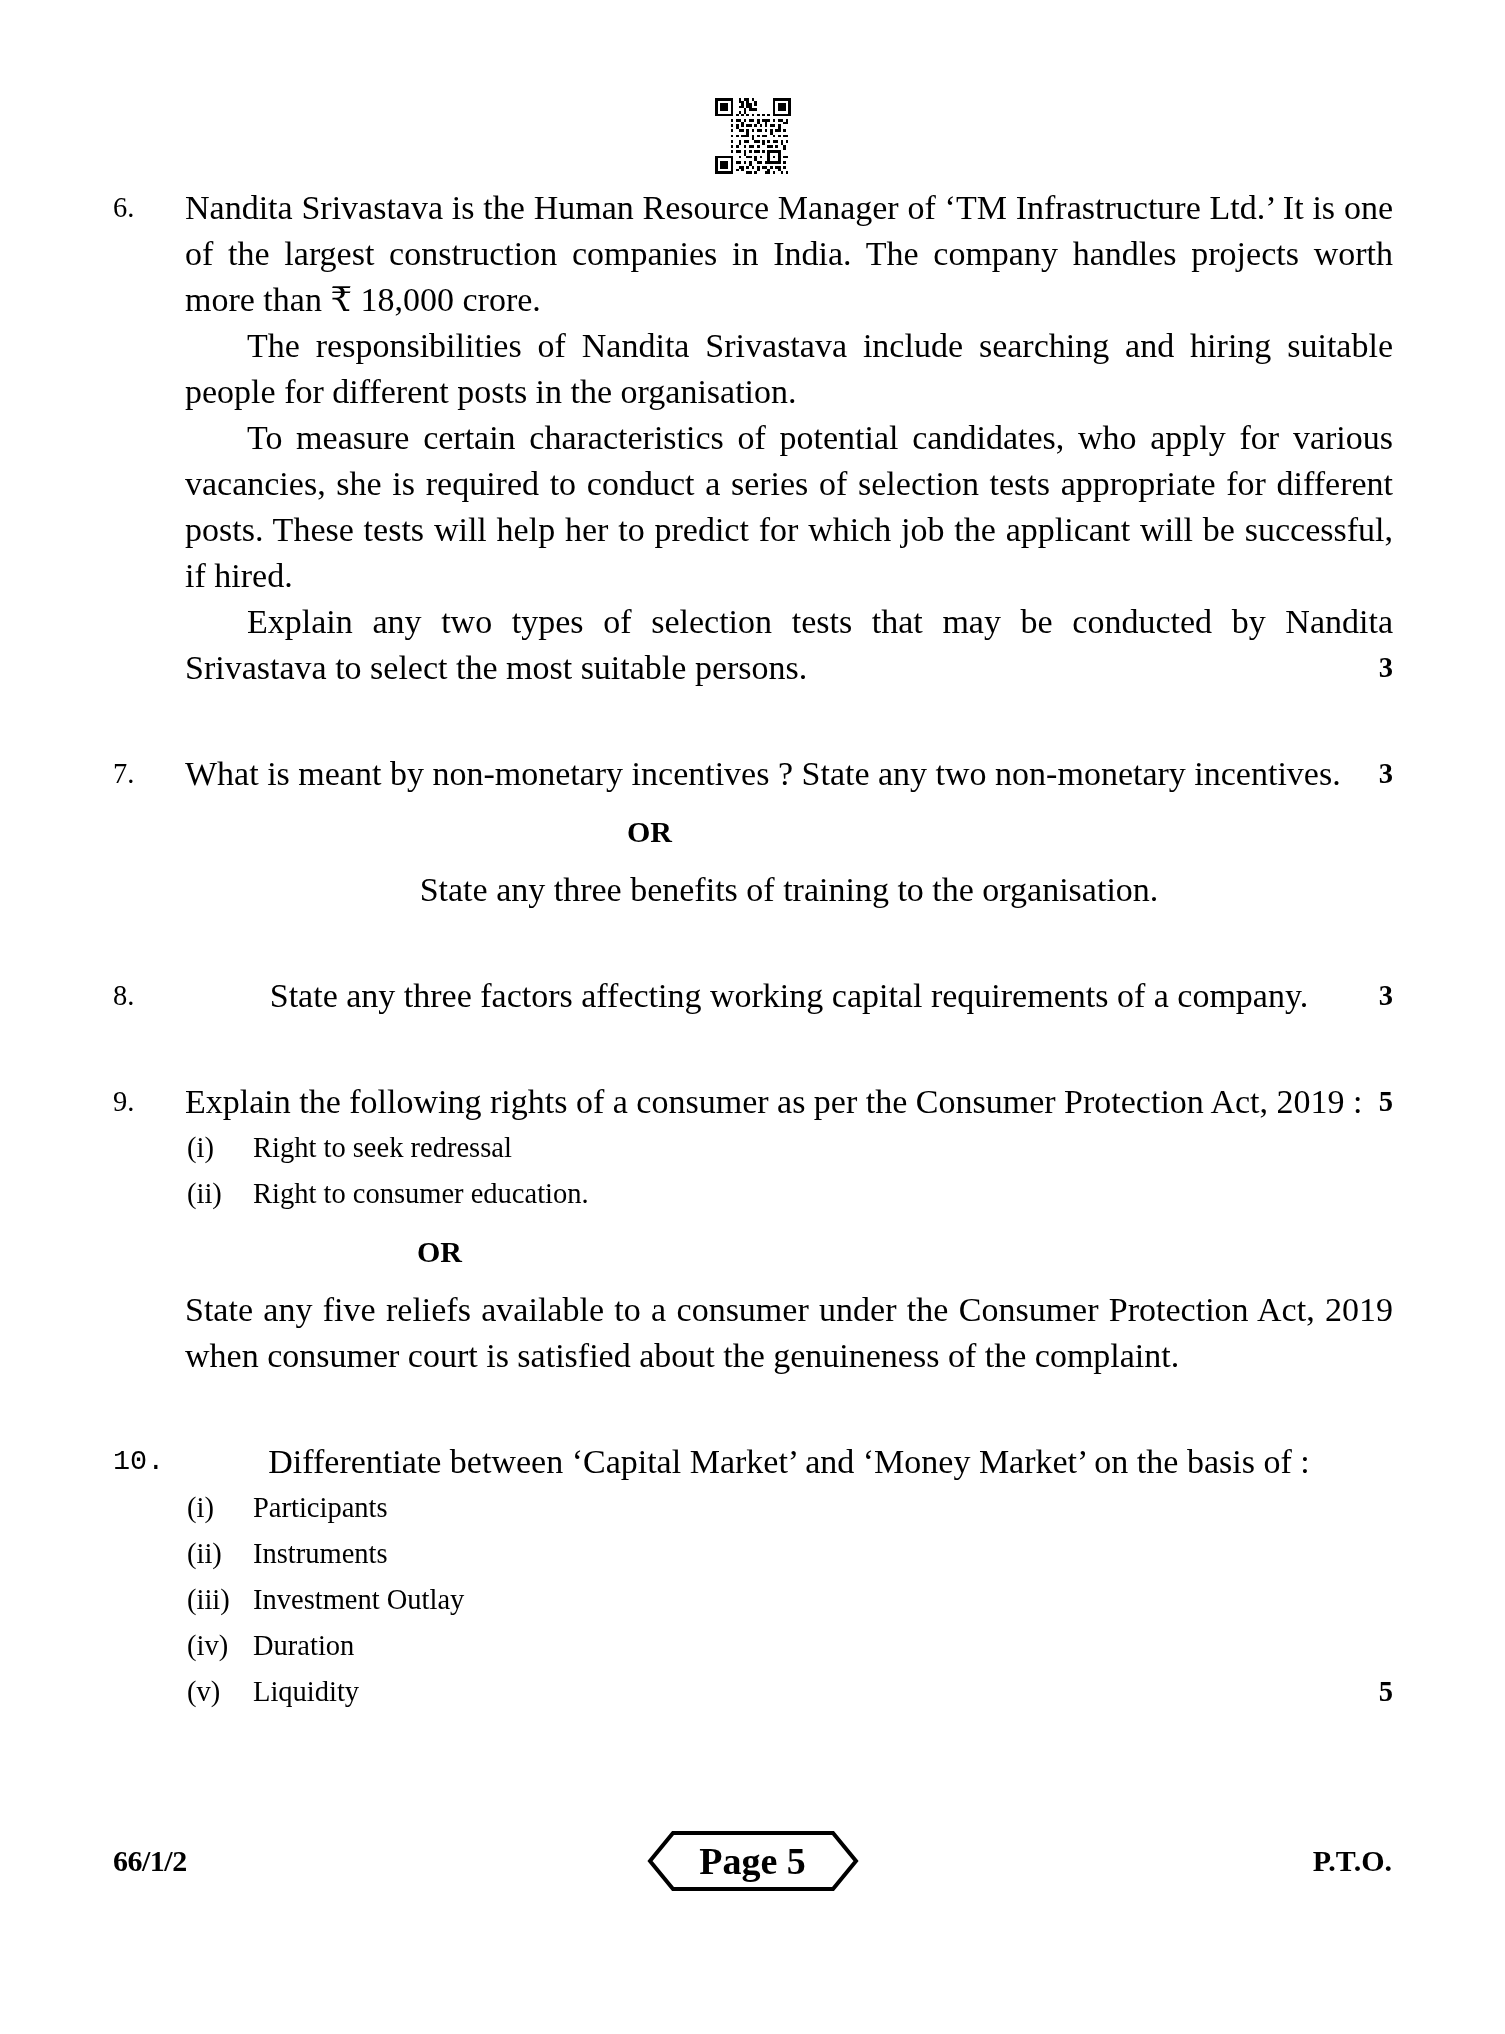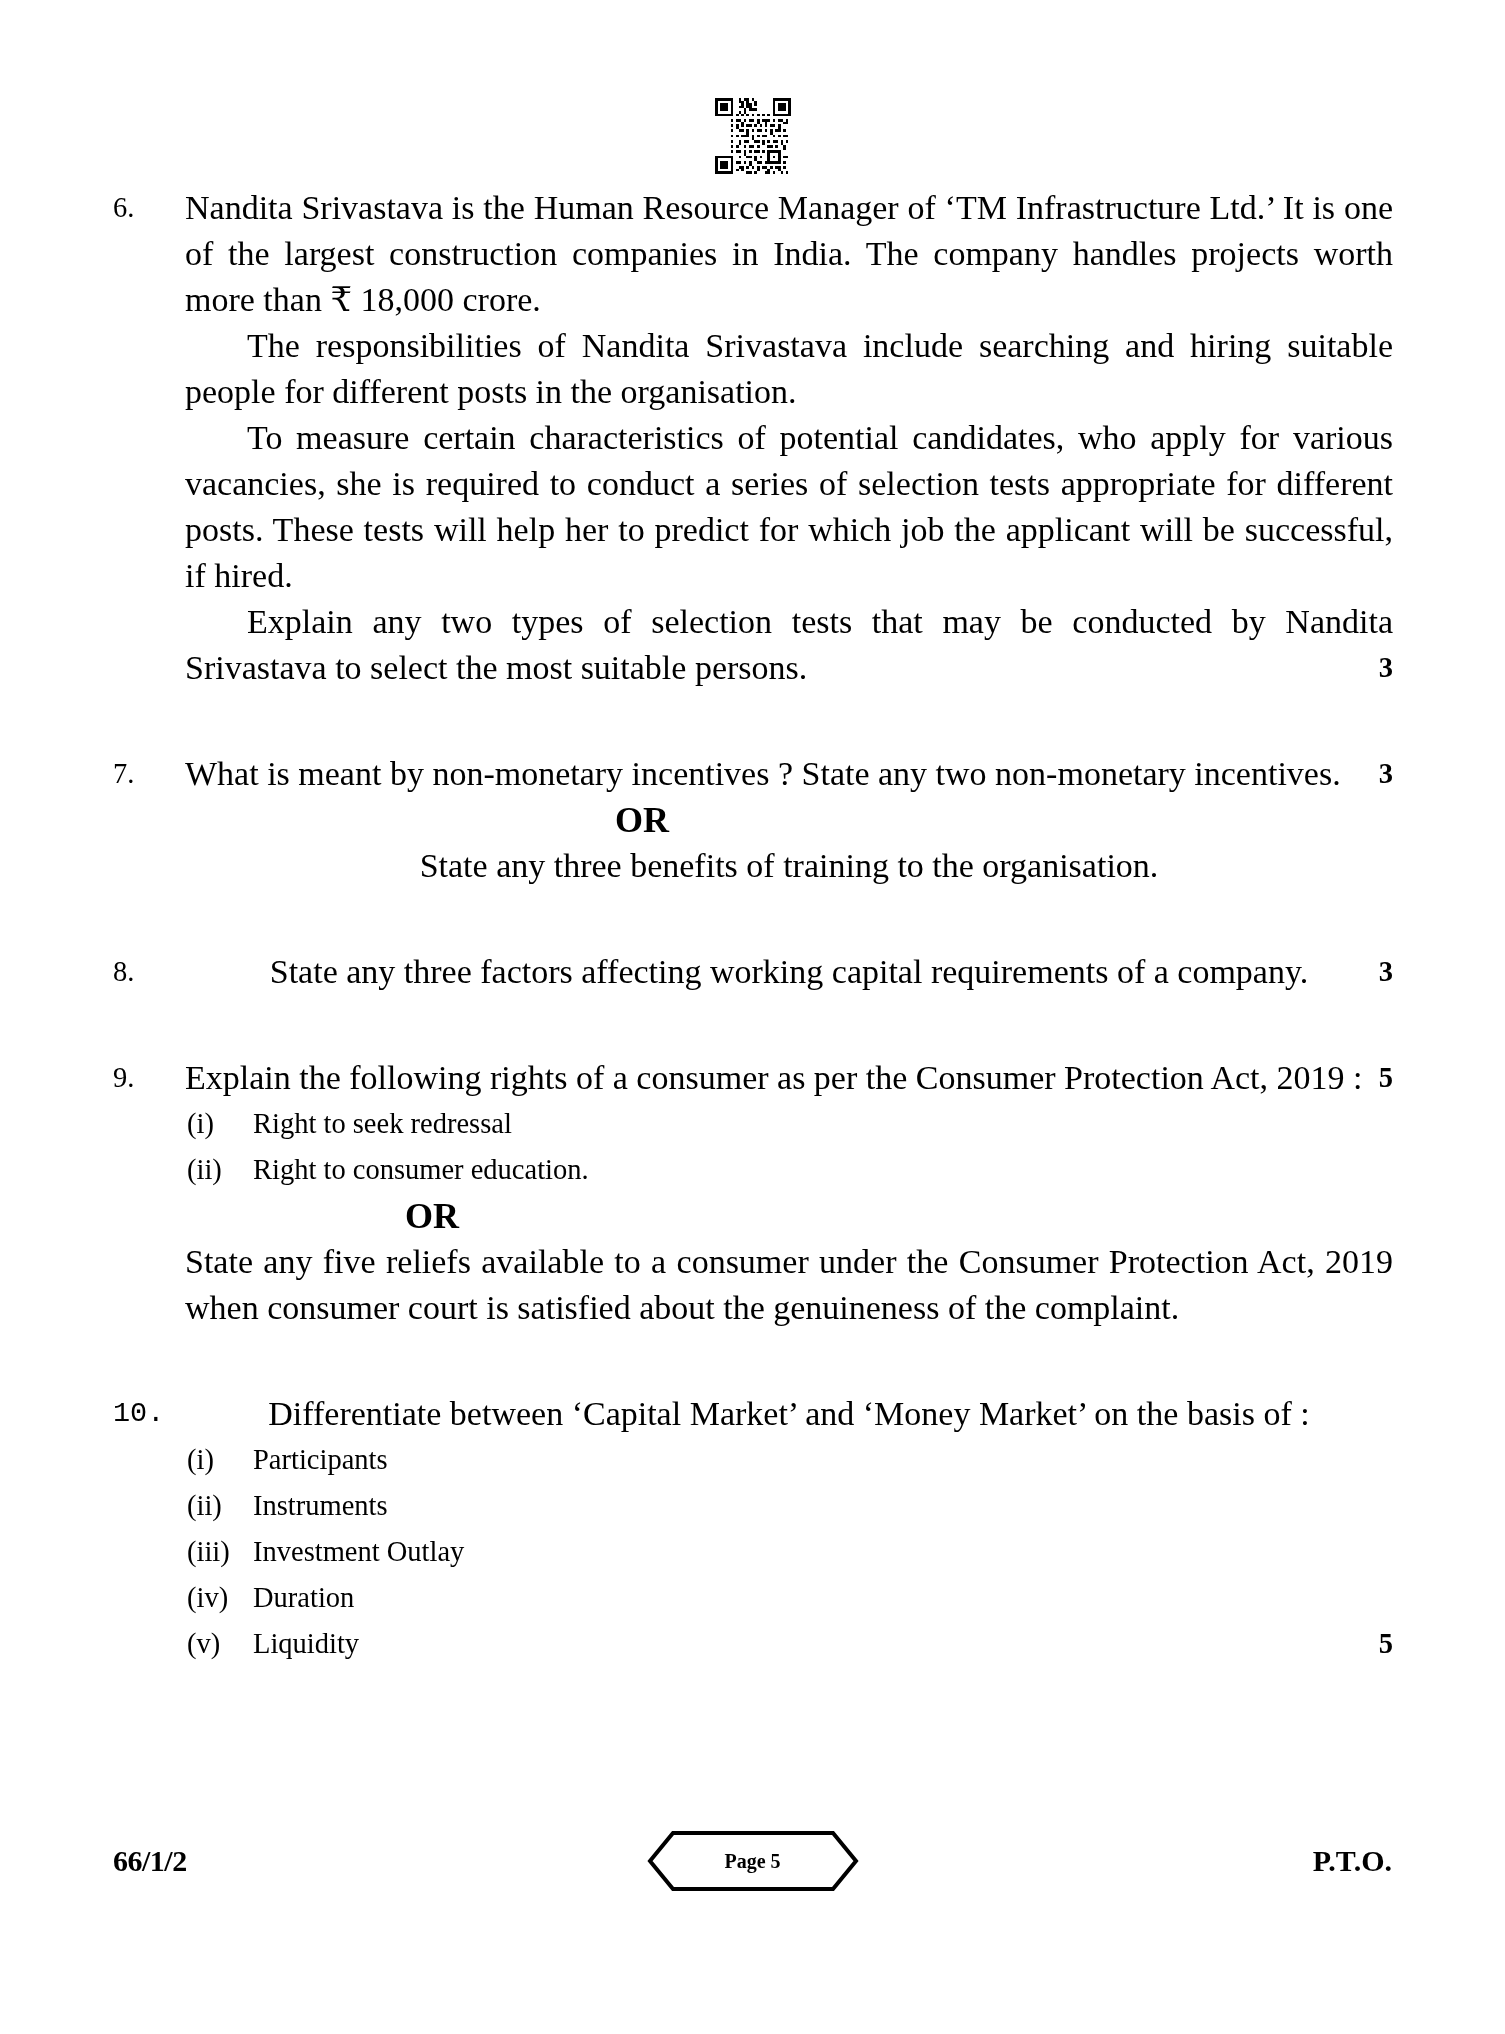--- a/index.html
+++ b/index.html
@@ -71,23 +71,23 @@
     position: relative;
     hyphens: none;
   }
   .para.nojust { text-align: center; }
   .para.indent { text-indent: 62px; }
   .gap-lg { height: 60px; }
 
   .or {
     text-align: center;
     font-weight: bold;
-    font-size: 36px;
-    line-height: 46px;
-    margin: 0;
+    font-size: 30px;
+    line-height: 46px;
+    margin: 12px;
   }
   .or.left-shift { text-align: left; padding-left: 220px; }
   .or.center-narrow { text-align: left; padding-left: 430px; }
 
   
   .subitem {
     display: flex;
     font-size: 28.5px;
     line-height: 46px;
     margin: 0;
@@ -134,21 +134,21 @@
     height: 62px;
   }
   .page-badge svg { display: block; width: 100%; height: 100%; }
   .page-badge .lbl {
     position: absolute;
     left: 0; right: 0; top: 0; bottom: 0;
     display: flex;
     align-items: center;
     justify-content: center;
     font-weight: bold;
-    font-size: 20px;
+    font-size: 38px;
   }
   .marks-float {
     position: absolute;
     font-weight: bold;
     font-size: 28.5px;
     line-height: 46px;
   }
 </style>
 </head>
 <body>

